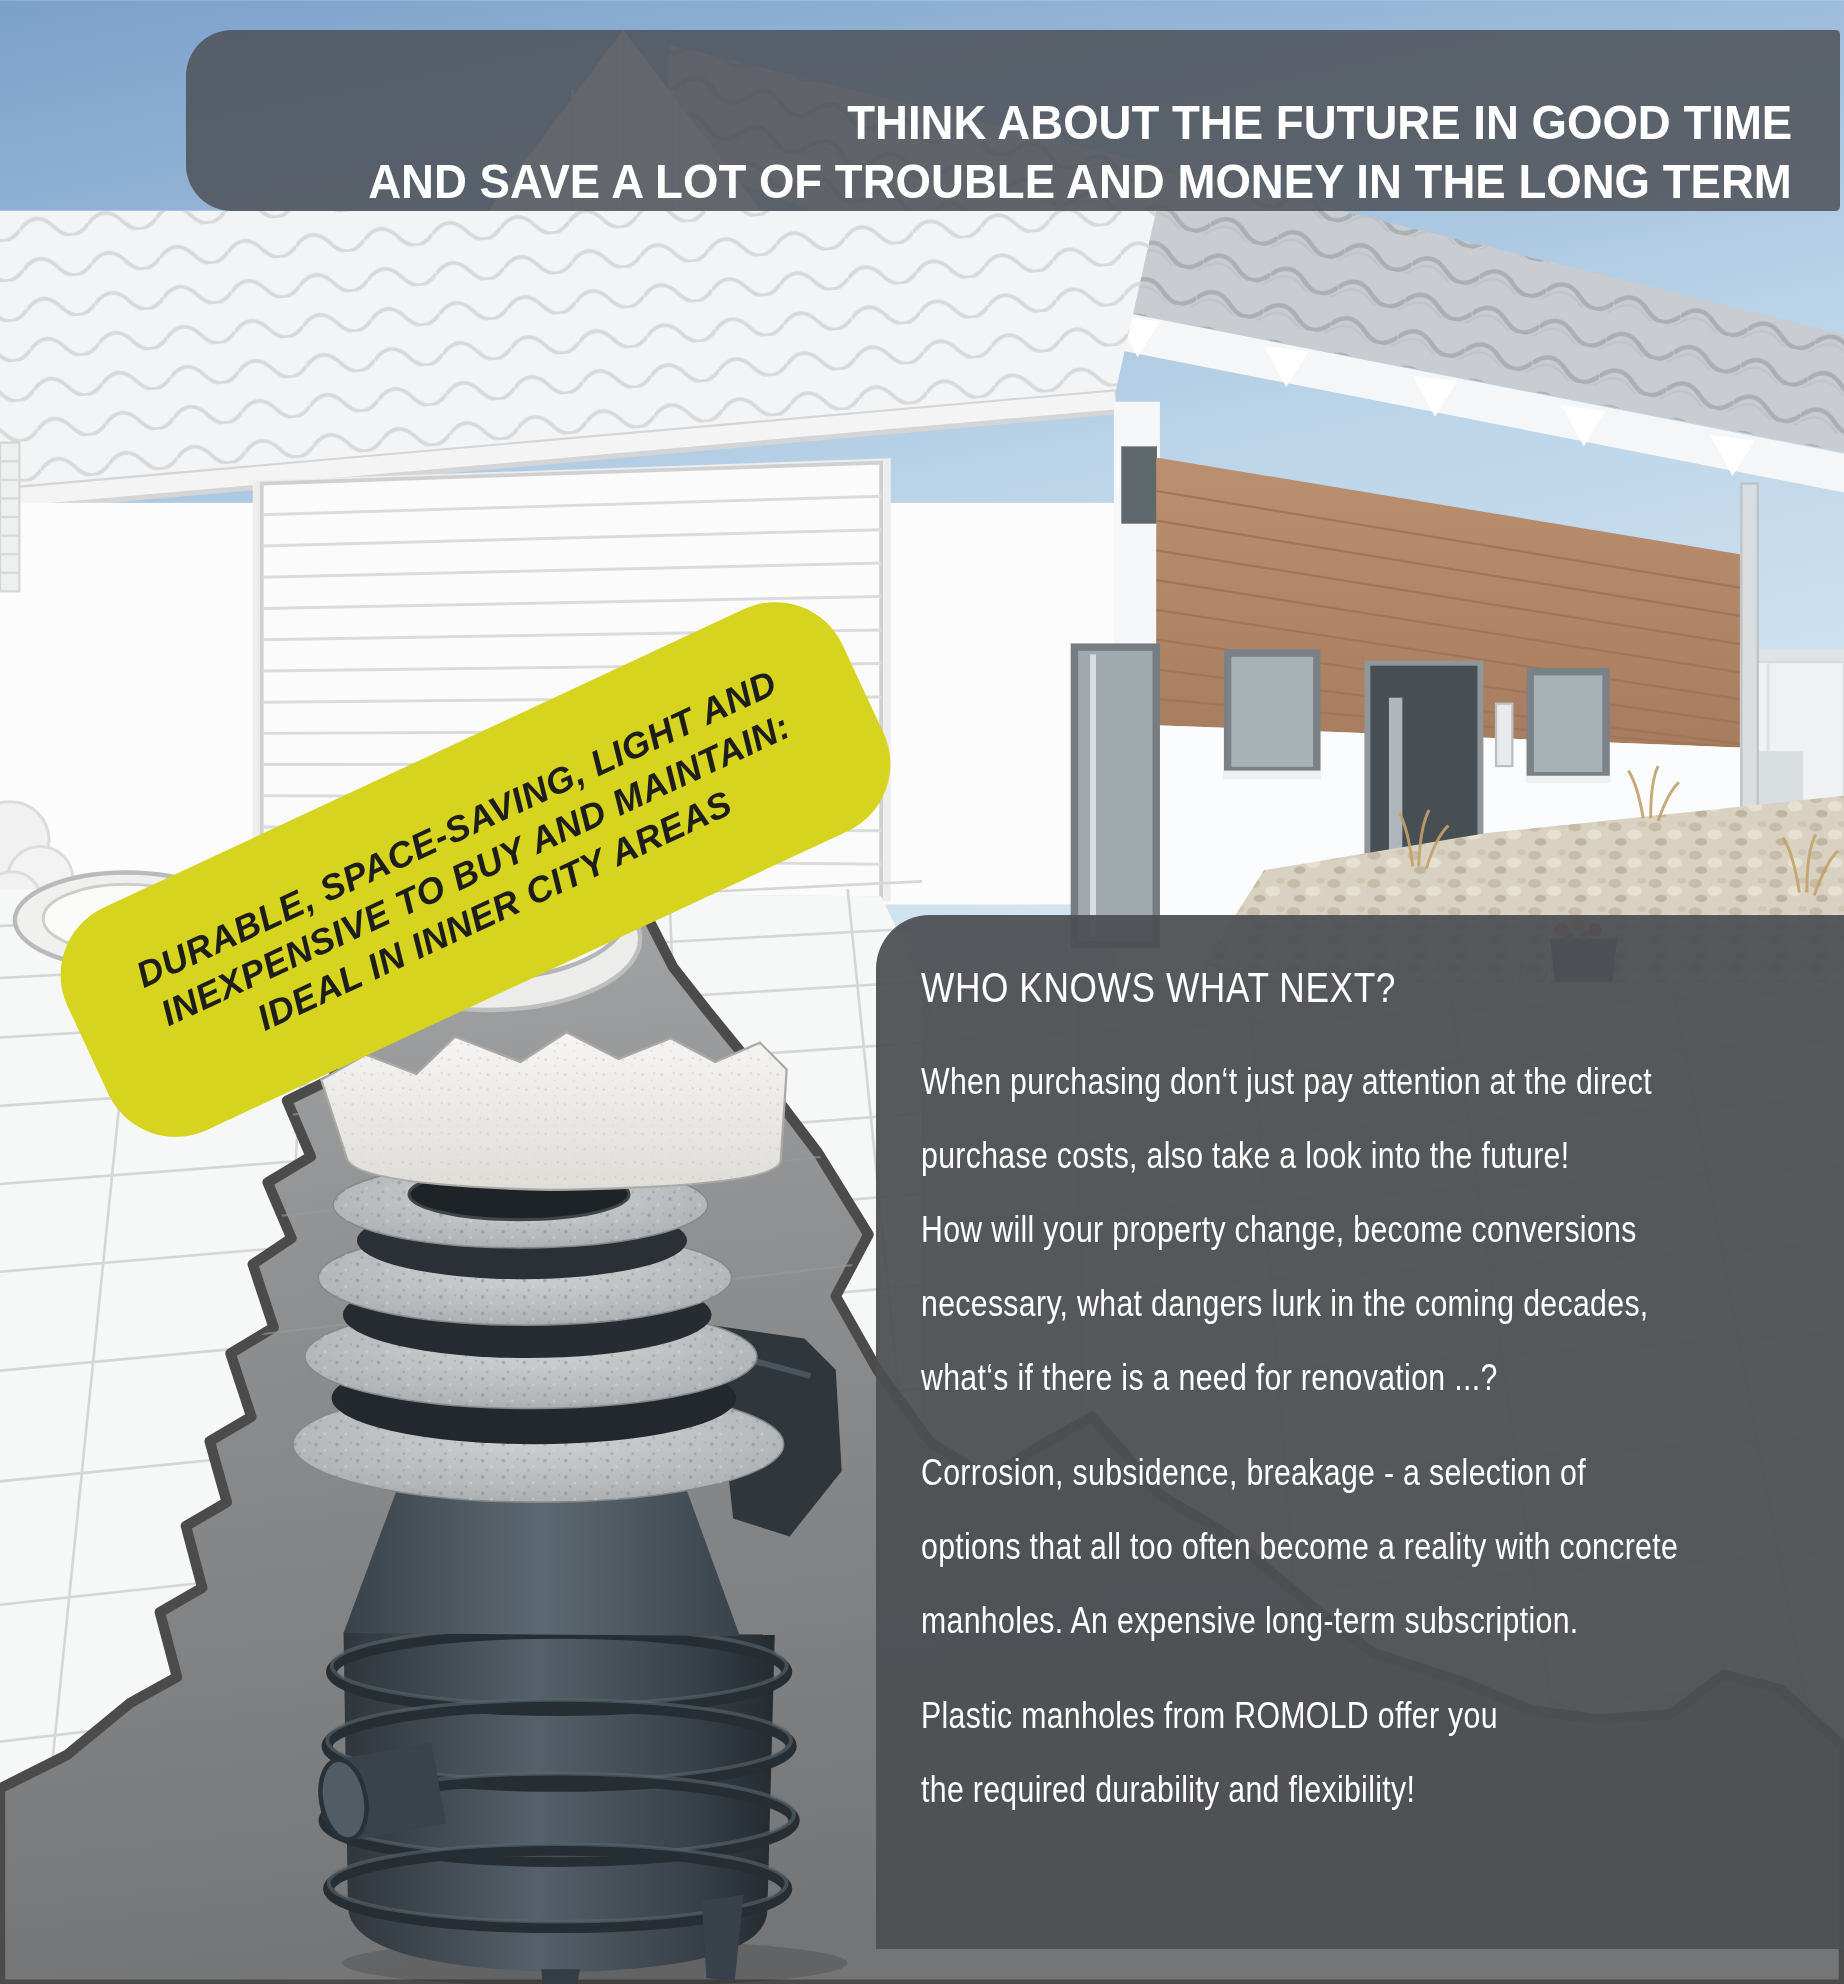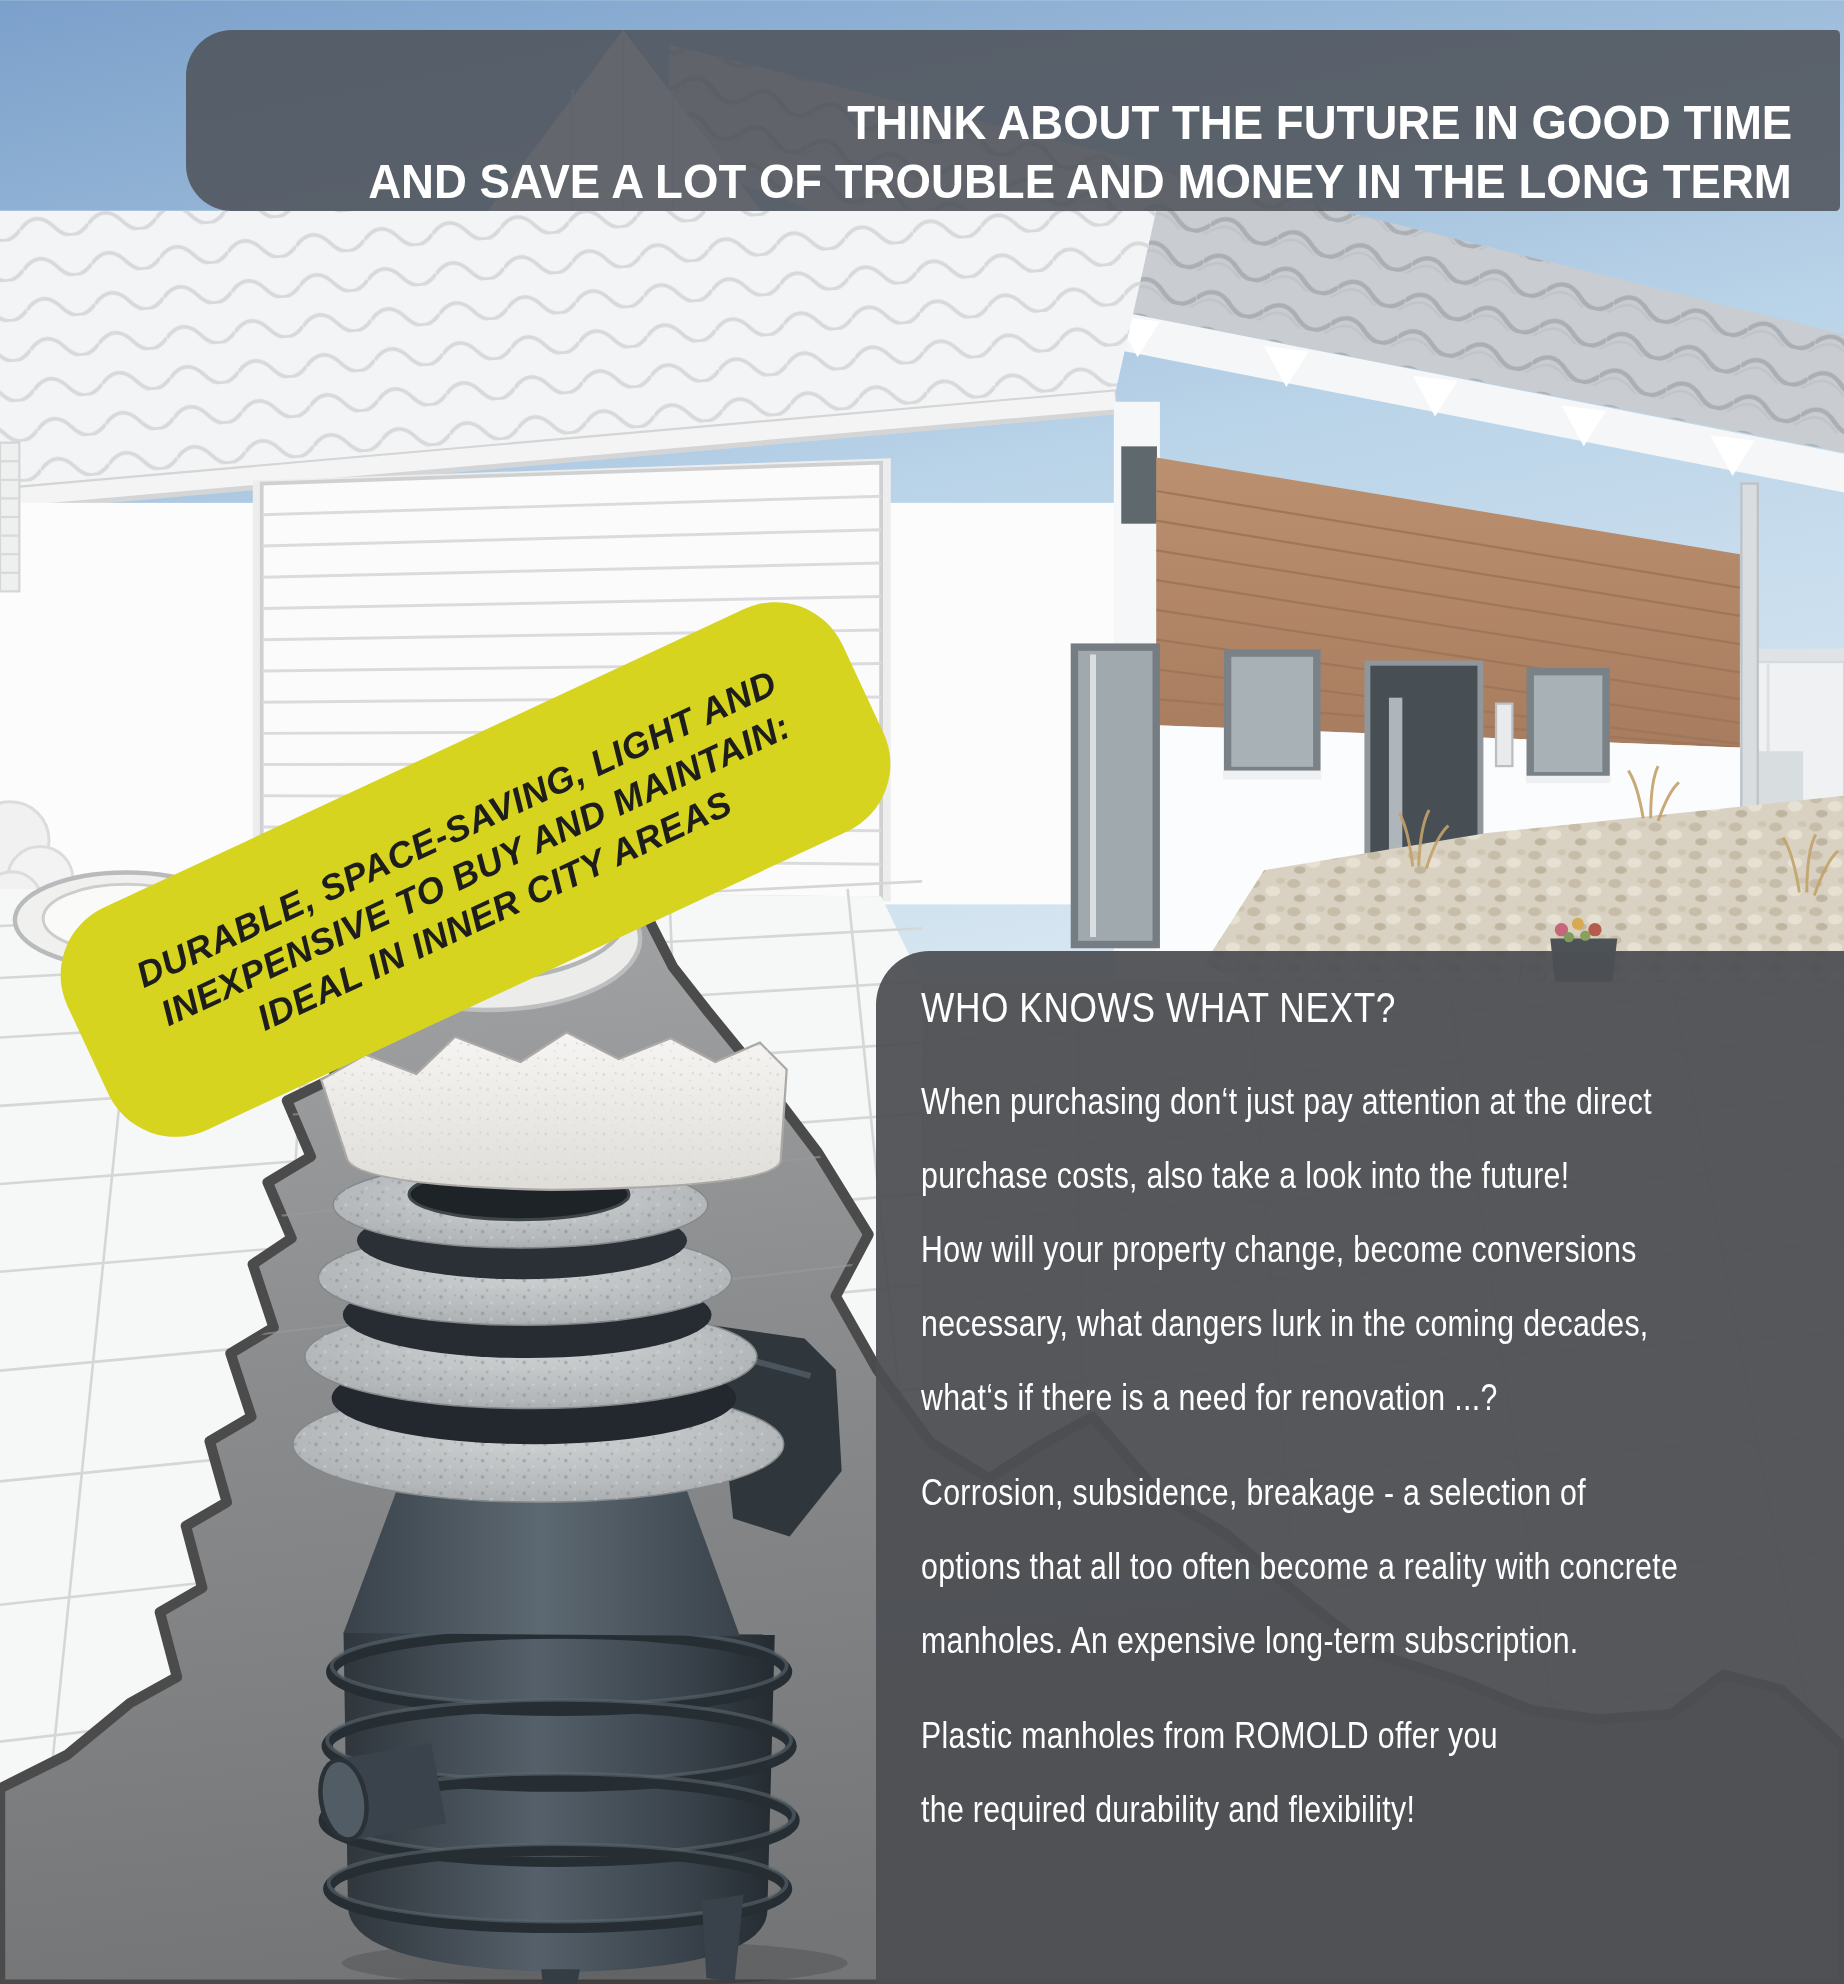--- a/index.html
+++ b/index.html
@@ -31,24 +31,24 @@
     display:flex;flex-direction:column;justify-content:center;align-items:center;
     z-index:20;
   }
   .badge .gl{
     color:#1d1d1b;font-weight:700;font-style:italic;font-size:36px;line-height:45px;
     white-space:nowrap;letter-spacing:0.7px;
   }
 
   
   .panel{
-    position:absolute;left:876px;top:951px;width:968px;height:1034px;
+    position:absolute;left:876px;top:915px;width:968px;height:1034px;
     background:rgba(76,79,83,0.94);
     border-radius:54px 0 0 0;
-    box-sizing:border-box;padding:30px 22px 0 45px;
+    box-sizing:border-box;padding:46px 22px 0 45px;
     color:#ffffff;z-index:25;overflow:hidden;
   }
   .panel h2{
     margin:0 0 30px 0;font-size:42px;font-weight:300;line-height:54px;
     letter-spacing:0.7px;white-space:nowrap;
     transform:scaleX(0.84);transform-origin:0 0;
   }
   .panel p{
     margin:0 0 21px 0;width:1190px;
     font-size:36px;font-weight:300;line-height:74px;letter-spacing:0.4px;

